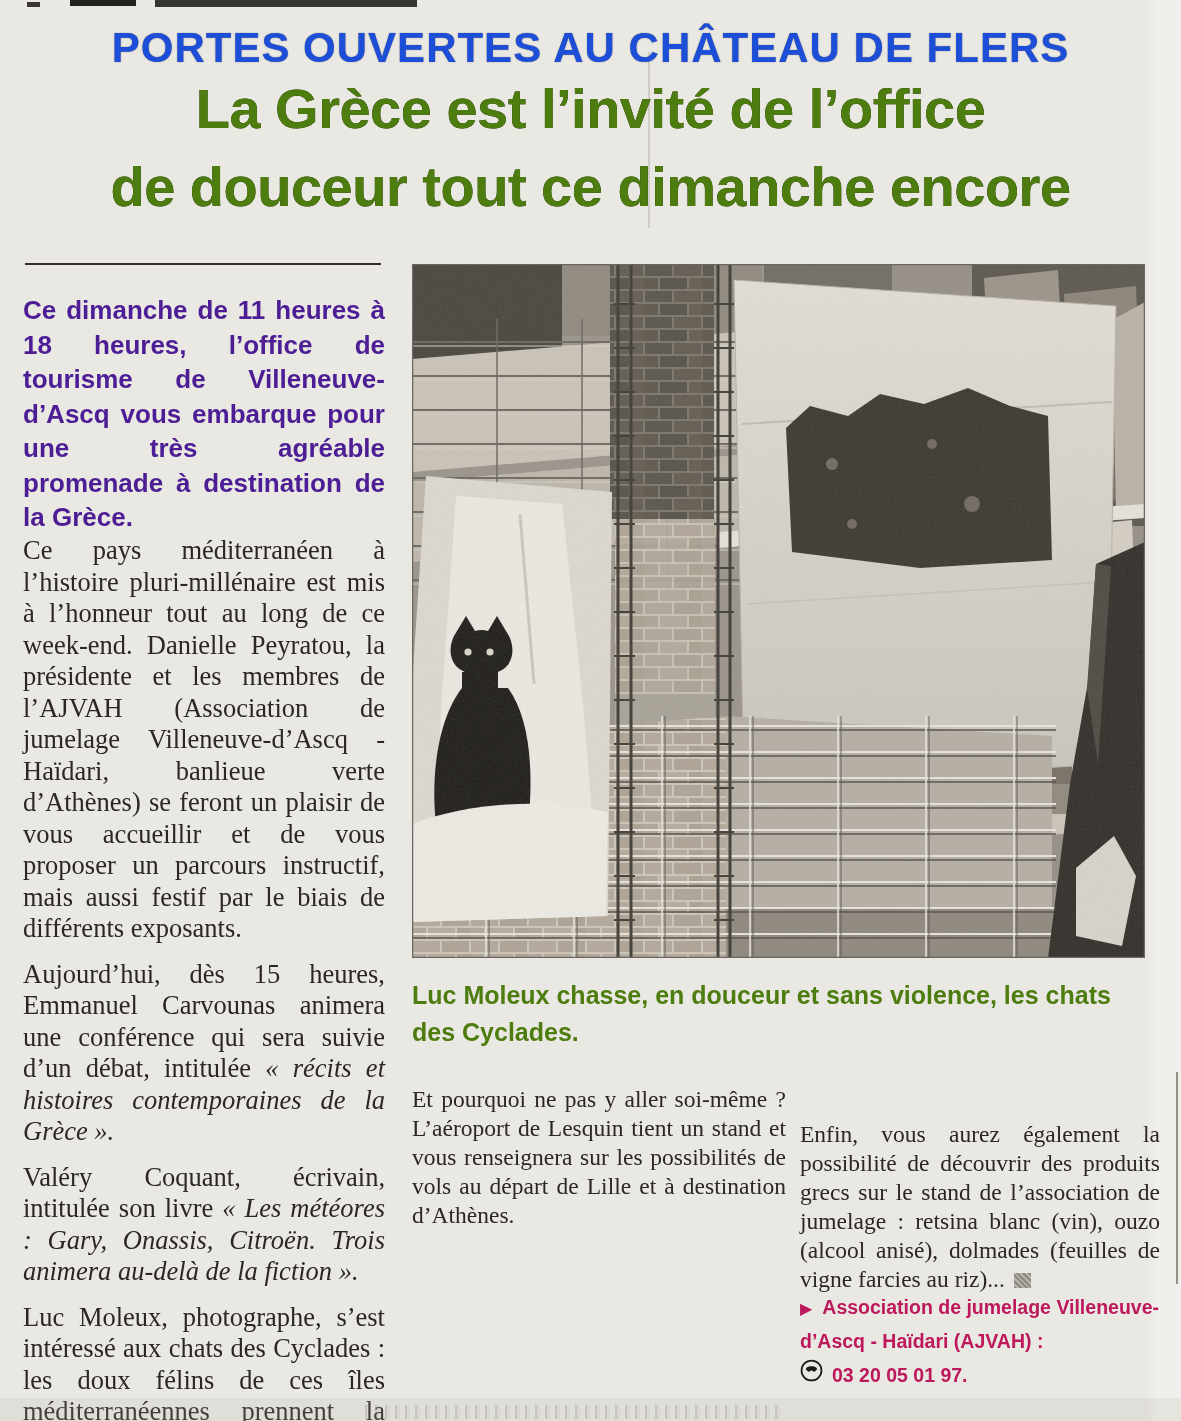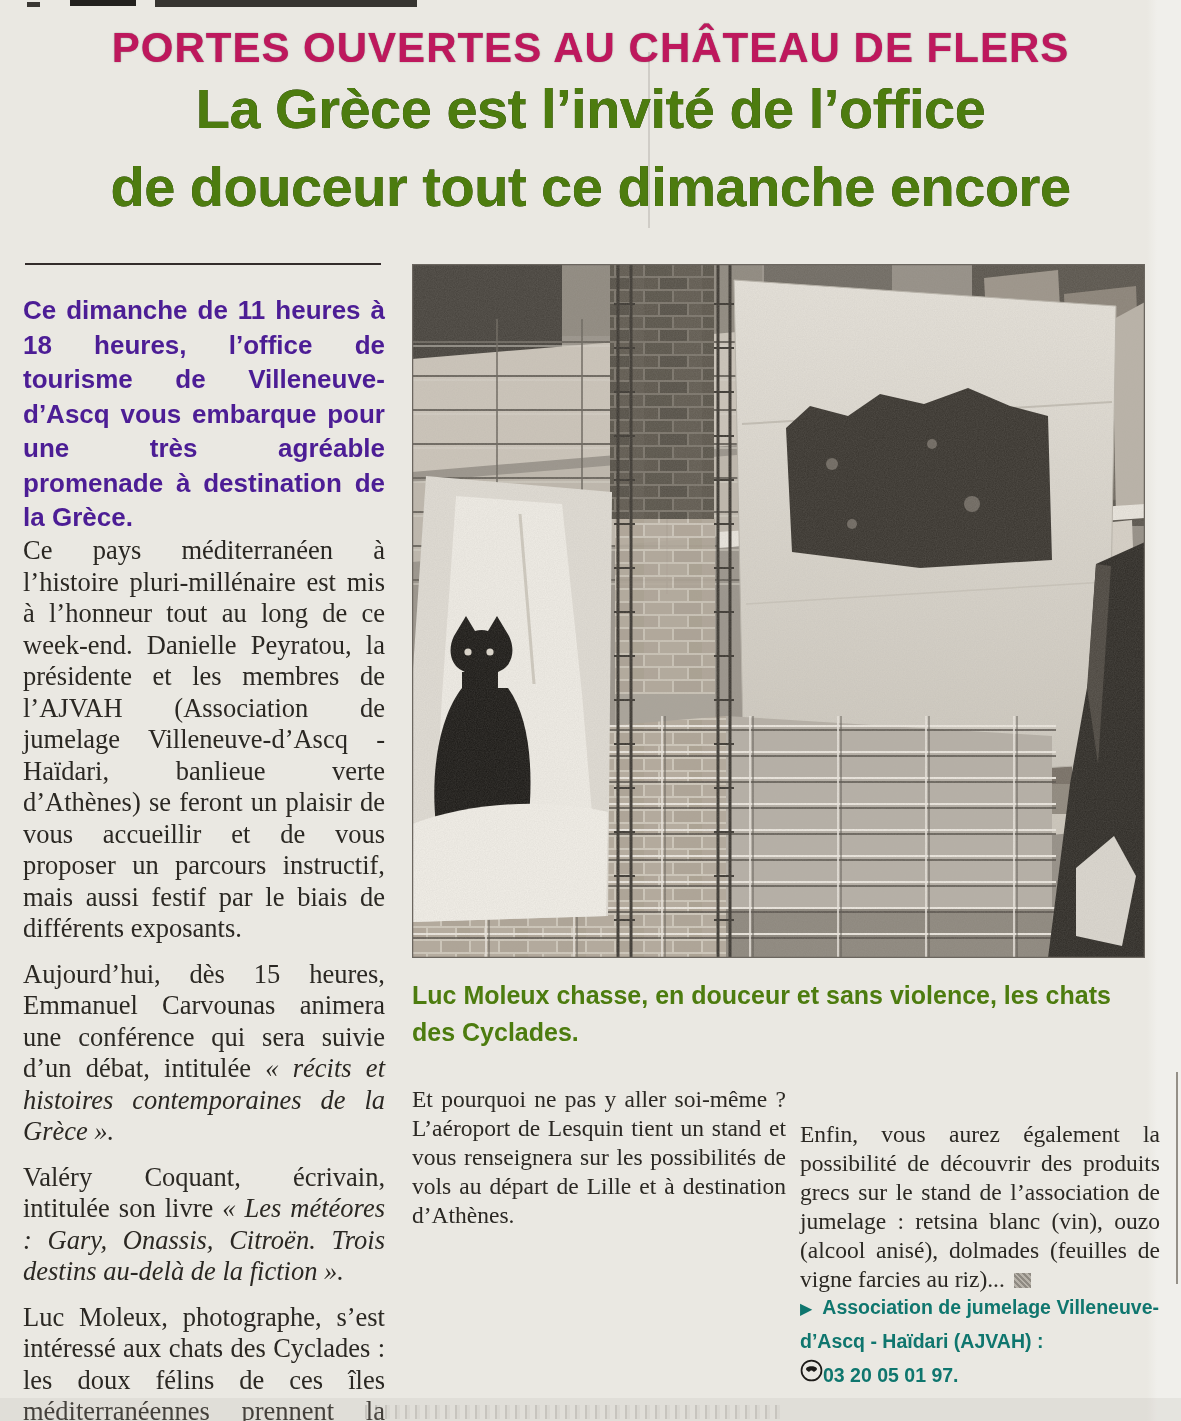--- a/index.html
+++ b/index.html
@@ -2,21 +2,21 @@
 <html lang="fr"><head>
 <meta charset="utf-8">
 <title>PORTES OUVERTES AU CHÂTEAU DE FLERS</title>
 <style>
   html,body{margin:0;padding:0;background:#cfccc6;}
   .sheet{position:relative;width:1181px;height:1421px;background:#eae8e2;overflow:hidden;
          font-family:"Liberation Serif","DejaVu Serif",serif;color:#2b2823;}
   
   .kicker{position:absolute;left:0;top:24px;width:100%;text-align:center;
           font-family:"Liberation Sans","DejaVu Sans",sans-serif;font-weight:700;
-          font-size:42px;letter-spacing:1px;color:#be185d;text-shadow:0 0 1.2px rgba(86,83,77,.8);}
+          font-size:42px;letter-spacing:1px;color:#1d4ed8;text-shadow:0 0 1.2px rgba(86,83,77,.8);}
   .headline{position:absolute;left:0;top:70px;width:100%;text-align:center;
             font-family:"Liberation Sans","DejaVu Sans",sans-serif;font-weight:700;
             font-size:56px;line-height:78px;letter-spacing:-.5px;color:#4d7c0f;
             text-shadow:0 0 .5px #16140f;}
   
   .rule-left{position:absolute;left:25px;top:263px;width:356px;height:2px;background:#332c2b;}
   .lead{position:absolute;left:23px;top:293px;width:362px;text-align:justify;
         font-family:"Liberation Sans","DejaVu Sans",sans-serif;font-weight:700;
         font-size:26px;line-height:34.5px;color:#4c1d95;}
   .col-left{position:absolute;left:23px;top:535px;width:366px;text-align:justify;
@@ -32,23 +32,23 @@
   
   .col-mid{position:absolute;left:412px;top:1085px;width:374px;text-align:justify;
            font-size:23.5px;line-height:29px;}
   .col-mid p{margin:0 0 10px 0;}
   .col-right{position:absolute;left:800px;top:1096px;width:360px;text-align:justify;
              font-size:23.5px;line-height:29px;}
   .end-marker{display:inline-block;width:17px;height:15px;margin-left:9px;vertical-align:-1px;
               background:repeating-linear-gradient(45deg,#8f8a82 0 2px,#b8b3aa 2px 4px);}
   .note{position:absolute;left:800px;top:1291px;width:364px;
         font-family:"Liberation Sans","DejaVu Sans",sans-serif;font-weight:700;
-        font-size:19.5px;line-height:32px;color:#0f766e;}
+        font-size:19.5px;line-height:32px;color:#be185d;}
   .note .arrow{font-size:16px;margin-right:10px;letter-spacing:0;}
-  .phone-line{display:flex;align-items:center;margin-top:2px;}
+  .phone-line{display:flex;align-items:center;gap:9px;margin-top:2px;}
   
   .artifact{position:absolute;background:#23211e;}
   .a1{left:70px;top:0;width:66px;height:6px;}
   .a2{left:155px;top:0;width:262px;height:7px;opacity:.9;}
   .a3{left:27px;top:2px;width:13px;height:5px;background:#3a3733;}
   .fold-line{position:absolute;left:648px;top:52px;width:2px;height:176px;background:rgba(140,135,128,.28);}
   .side-strip{position:absolute;right:0;top:0;width:34px;height:100%;
               background:linear-gradient(90deg,rgba(240,239,235,0) 0,#f0efeb 10px);}
   .col-rule-right{position:absolute;left:1176px;top:1072px;width:2px;height:212px;background:#948f87;}
   .bottom-smudge{position:absolute;left:365px;top:1405px;width:415px;height:14px;
@@ -70,21 +70,21 @@
   <div class="headline">
     <div>La Grèce est l’invité de l’office</div>
     <div>de douceur tout ce dimanche encore</div>
   </div>
 
   <div class="rule-left"></div>
   <div class="lead">Ce dimanche de 11 heures à 18 heures, l’office de tourisme de Villeneuve-d’Ascq vous embarque pour une très agréable promenade à destination de la Grèce.</div>
   <div class="col-left">
     <p>Ce pays méditerranéen à l’histoire pluri-millénaire est mis à l’honneur tout au long de ce week-end. Danielle Peyratou, la présidente et les membres de l’AJVAH (Association de jumelage Villeneuve-d’Ascq - Haïdari, banlieue verte d’Athènes) se feront un plaisir de vous accueillir et de vous proposer un parcours instructif, mais aussi festif par le biais de différents exposants.</p>
     <p><span>Aujourd’hui, dès 15 heures, Emmanuel Carvounas animera une conférence qui sera suivie d’un débat, intitulée </span><span class="it">« récits et histoires contemporaines de la Grèce ».</span></p>
-    <p><span>Valéry Coquant, écrivain, intitulée son livre </span><span class="it">« Les météores : Gary, Onassis, Citroën. Trois destins au-delà de la fiction ».</span></p>
+    <p><span>Valéry Coquant, écrivain, intitulée son livre </span><span class="it">« Les météores : Gary, Onassis, Citroën. Trois animera au-delà de la fiction ».</span></p>
     <p>Luc Moleux, photographe, s’est intéressé aux chats des Cyclades : les doux félins de ces îles méditerranéennes prennent la pose.</p>
   </div>
 
   <div class="photo-wrap">
     <svg width="733" height="694" viewBox="0 0 733 694" xmlns="http://www.w3.org/2000/svg">
       <defs>
         <linearGradient id="posterGrad" x1="0" y1="0" x2="0" y2="1">
           <stop offset="0" stop-color="#e6e2da"></stop>
             <stop offset="1" stop-color="#cdc8be"></stop>
         </linearGradient>

